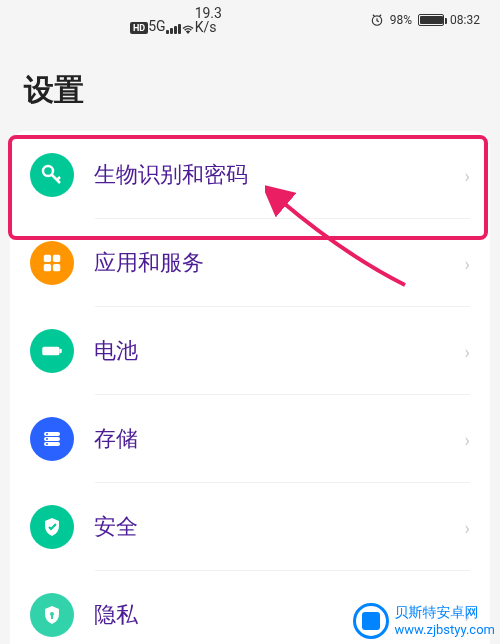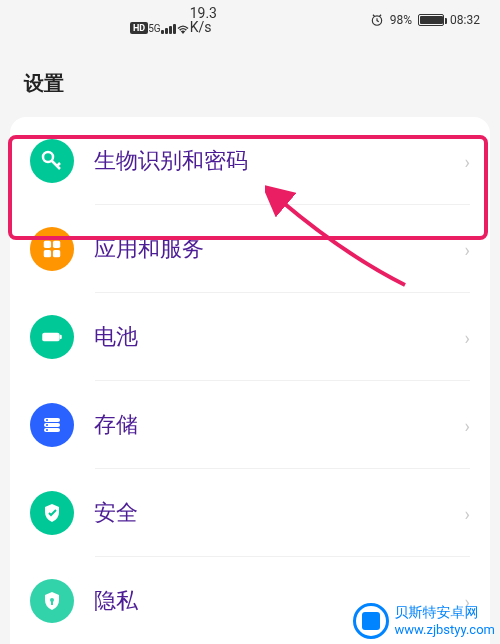--- a/index.html
+++ b/index.html
@@ -89,21 +89,21 @@
     .battery-fill {
       position: absolute;
       left: 1px;
       top: 1px;
       bottom: 1px;
       width: 96%;
       background: #333;
       border-radius: 1px;
     }
     .page-title {
-      font-size: 20px;
+      font-size: 30px;
       font-weight: 600;
       color: #222;
       padding: 30px 24px 20px;
     }
     .settings-list {
       margin: 0 10px;
       background: white;
       border-radius: 16px 16px 0 0;
       overflow: hidden;
     }
@@ -194,21 +194,21 @@
     .watermark-text .sub {
       font-size: 13px;
     }
   </style>
 </head>
 <body>
 
 <div class="status-bar">
   <div class="status-left">
     <span class="hd-badge">HD</span>
-    <span style="font-size:10px">5G</span>
+    <span style="font-size:14px">5G</span>
     <div class="signal-bars">
       <span></span>
         <span></span>
         <span></span>
         <span></span>
     </div>
     <svg class="wifi-icon" viewBox="0 0 24 18">
       <path d="M12 18 L8 13 Q12 10 16 13 Z M5 10 Q12 4 19 10 L17 12 Q12 7 7 12 Z M2 7 Q12 -2 22 7 L20 9 Q12 1 4 9 Z" fill="#333"></path>
     </svg>
     <div class="speed-text">

